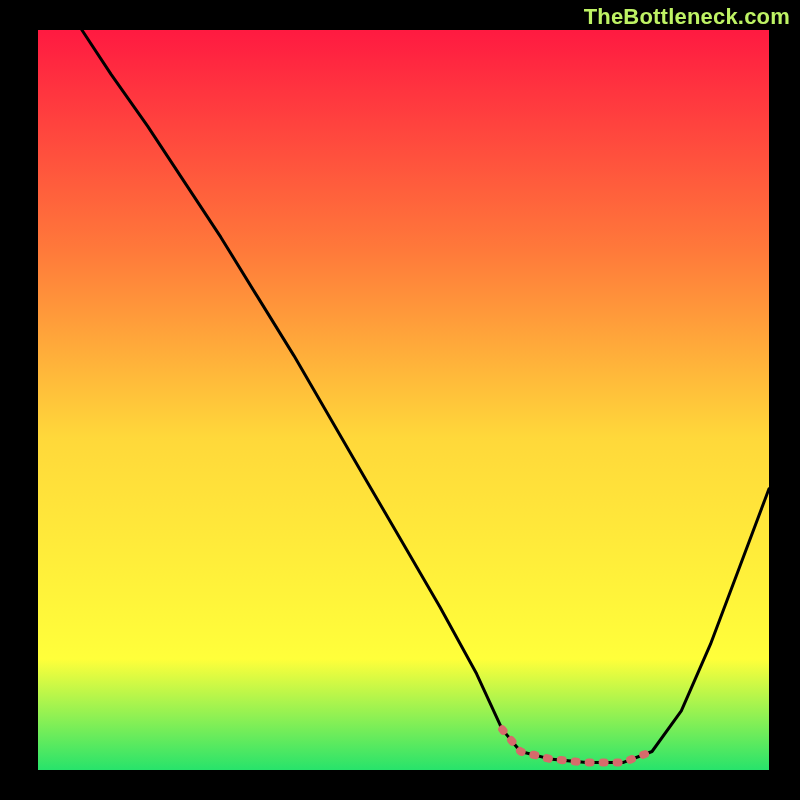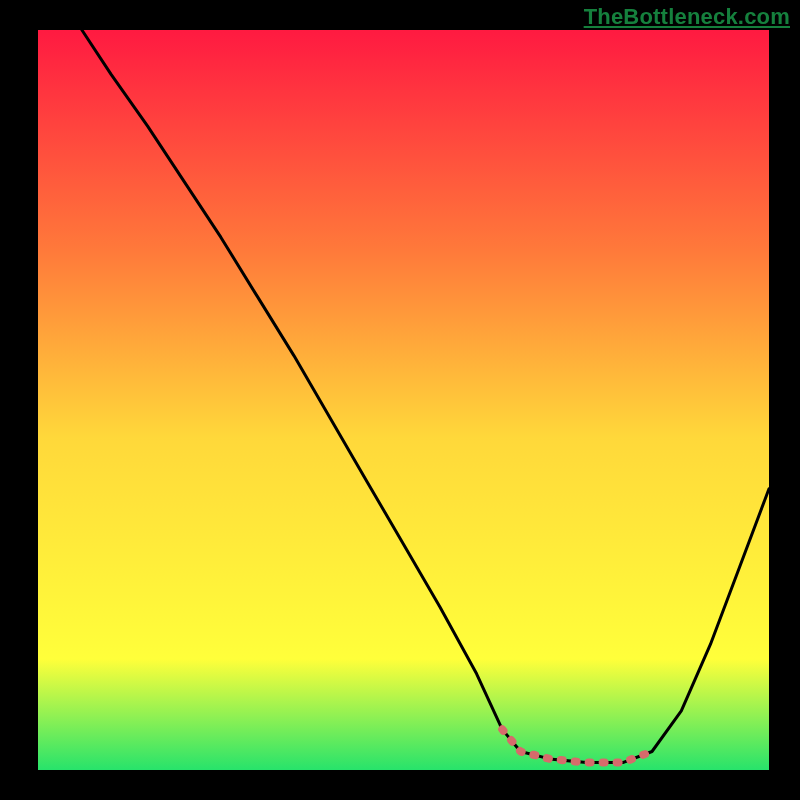--- a/index.html
+++ b/index.html
@@ -13,26 +13,25 @@
   .frame {
     position: relative;
     width: 800px;
     height: 800px;
     background: #000;
   }
   .watermark {
     position: absolute;
     top: 4px;
     right: 10px;
-    color: #15803d;
+    color: #bef264;
     font-size: 22px;
     font-weight: 600;
     letter-spacing: 0.2px;
     user-select: none;
-    text-decoration: underline;
   }
   svg {
     position: absolute;
     top: 0;
     left: 0;
   }
 </style>
 </head>
 <body>
 <div class="frame">

